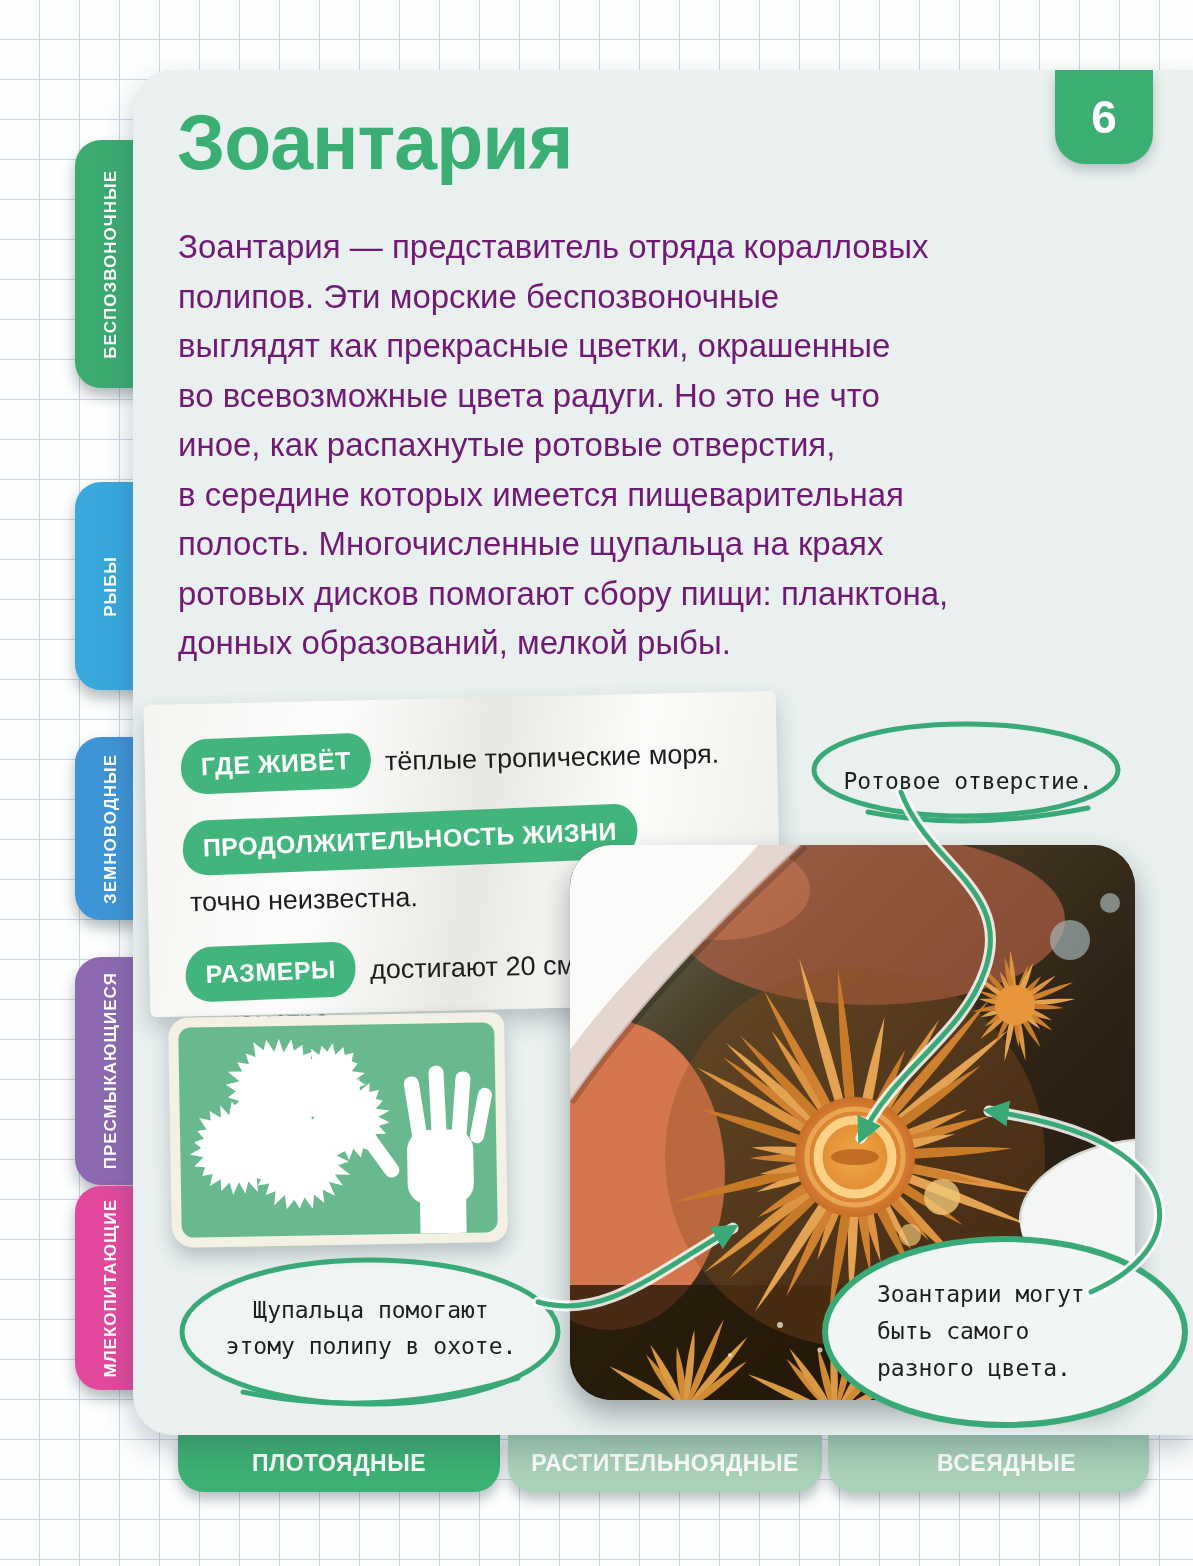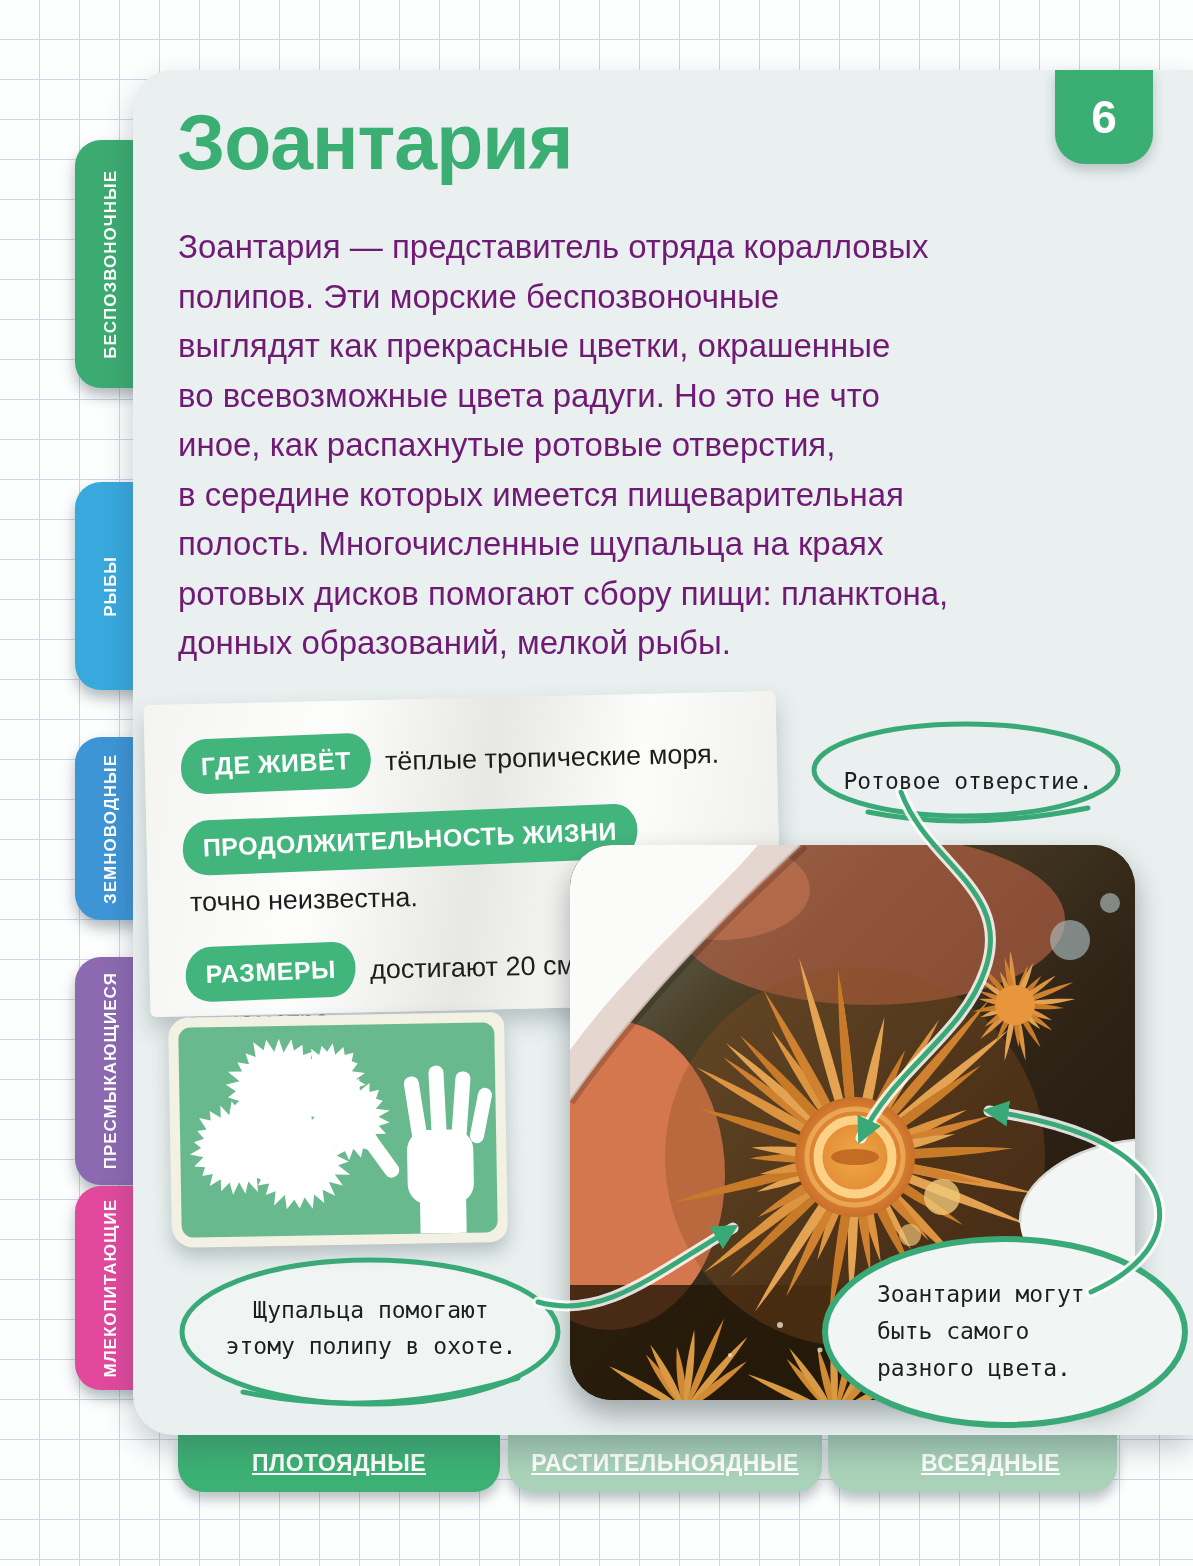--- a/index.html
+++ b/index.html
@@ -27,25 +27,25 @@
   .st2{top:482px;height:208px;background:var(--tab-fish,#38a8dd);}
   .st3{top:737px;height:183px;background:var(--tab-amphibians,#3e95d6);}
   .st4{top:957px;height:228px;background:var(--tab-reptiles,#8d69b1);}
   .st5{top:1186px;height:204px;background:var(--tab-mammals,#e2499d);}
   
   .diet-tab{
     position:absolute;top:1434px;height:58px;z-index:1;
     border-radius:0 0 26px 26px;
     display:flex;align-items:center;justify-content:center;
     box-shadow:0 8px 12px rgba(40,60,70,.3);
-    color:#fff;font-weight:bold;font-size:23px;letter-spacing:.5px;text-decoration:underline;
+    color:#fff;font-weight:bold;font-size:23px;letter-spacing:.5px;
   }
   .dt1{left:178px;width:322px;background:var(--diet-active,#3db173);}
   .dt2{left:508px;width:314px;background:var(--diet-inactive,#a9d2b8);}
-  .dt3{left:828px;width:289px;background:var(--diet-inactive,#a9d2b8);padding-left:36px;}
+  .dt3{left:828px;width:321px;background:var(--diet-inactive,#a9d2b8);padding-left:36px;}
   
   .card{
     position:absolute;left:133px;top:70px;width:1060px;height:1365px;z-index:2;
     background:var(--card-bg,#e9f0ef);
     border-radius:40px 0 0 40px;
     box-shadow:0 14px 30px rgba(50,70,85,.28);
   }
   .page-badge{
     position:absolute;left:922px;top:0;width:98px;height:94px;
     background:var(--accent,#3bae73);border-radius:0 0 30px 30px;

